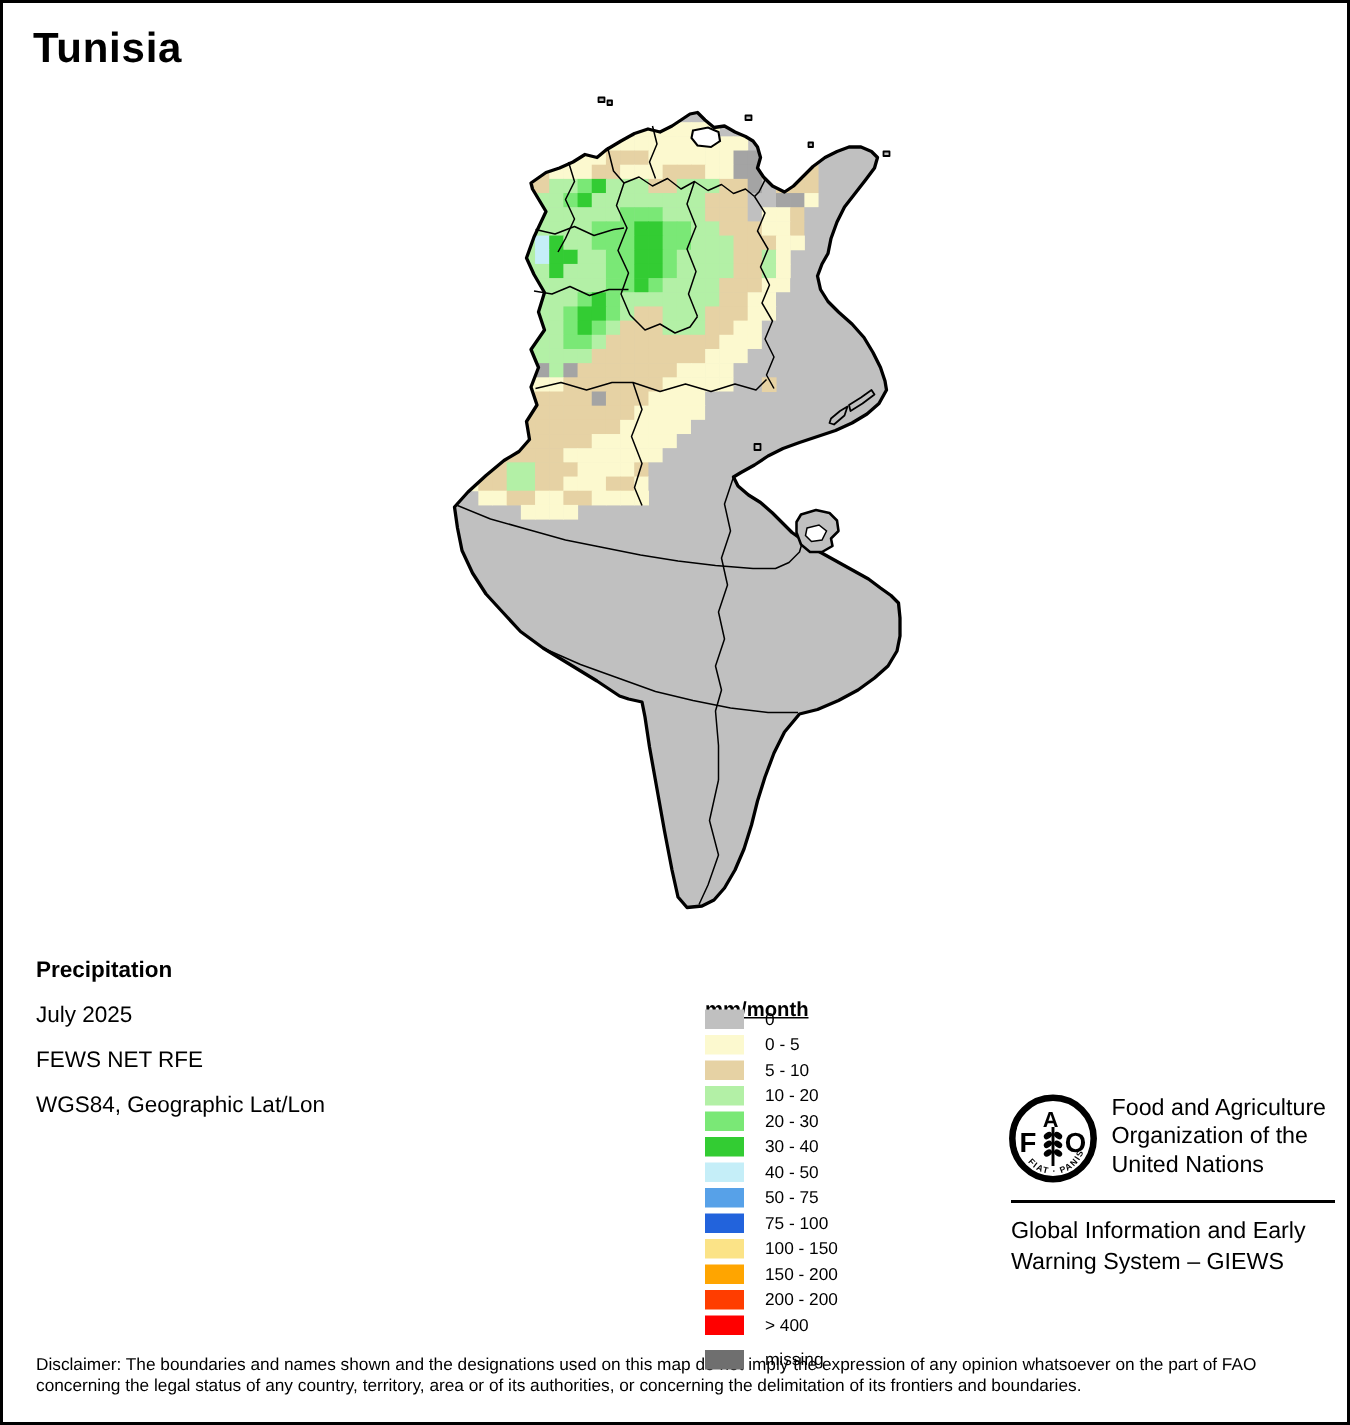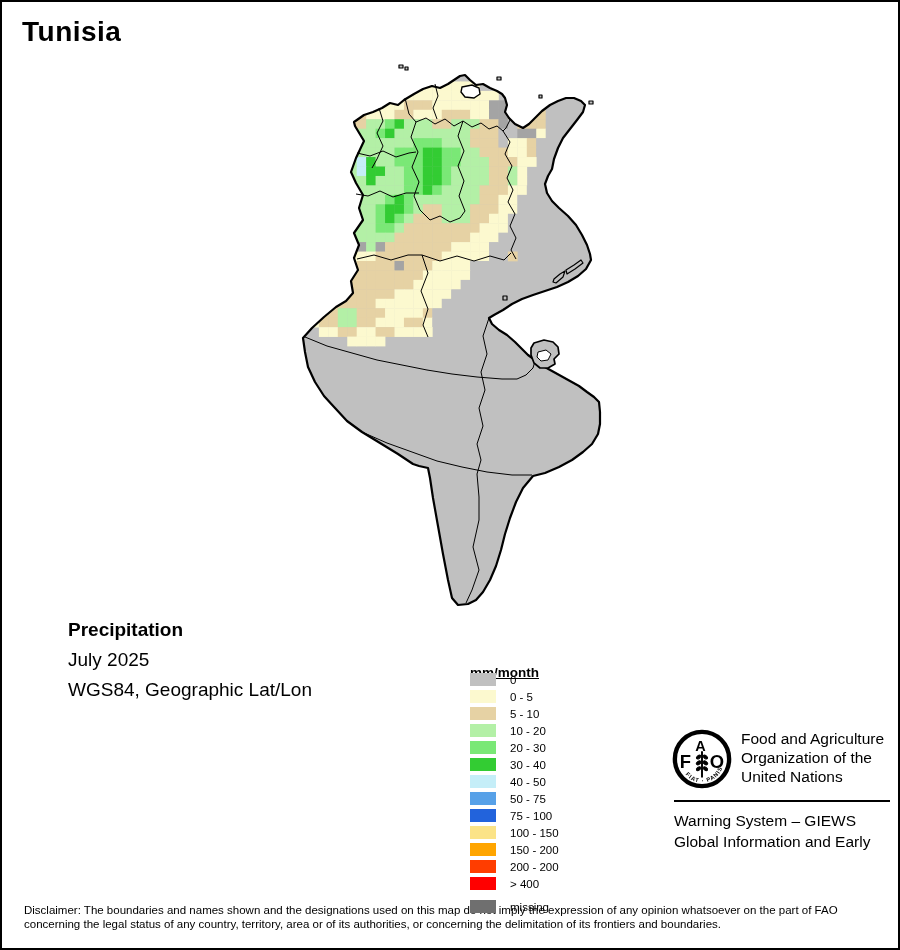--- a/index.html
+++ b/index.html
@@ -1,21 +1,21 @@
 <!DOCTYPE html>
 <html><head>
 <meta charset="utf-8">
 <style>
   html,body{margin:0;padding:0;background:#fff;}
   .page{position:relative;width:900px;height:950px;background:#fff;border:2px solid #000;
         box-sizing:border-box;font-family:"Liberation Sans",sans-serif;overflow:hidden;color:#000;}
   .abs{position:absolute;}
   .map-title{left:20px;top:14px;font-size:28px;font-weight:bold;letter-spacing:.5px;}
   .map-svg{left:280px;top:55px;width:345px;height:570px;}
-  .info-block{left:22px;top:613px;font-size:19px;line-height:30px;margin-left:44px;}
+  .info-block{left:22px;top:630px;font-size:15px;line-height:30px;}
   .info-block .first{font-weight:bold;}
   .legend-title{left:468px;top:649px;font-size:13.5px;font-weight:bold;text-decoration:underline;margin-top:14px;}
   .legend-rows{left:468px;top:669px;}
   .lrow{display:flex;align-items:center;height:17px;}
   .swatch{width:26px;height:13px;margin-right:14px;flex:0 0 26px;}
   .llabel{font-size:11.5px;white-space:nowrap;}
   .legend-missing{left:468px;top:896px;z-index:5;text-align:center;}
   .fao-logo{left:669px;top:726px;width:62px;height:62px;}
   .fao-text{left:739px;top:727px;font-size:15.5px;font-weight:normal;line-height:19px;}
   .fao-rule{left:672px;top:798px;width:216px;height:2px;background:#000;}
@@ -560,20 +560,21 @@
       <polygon points="495,75 499,75 499,78 495,78" fill="#c0c0c0" stroke="#000" stroke-width="1.2" stroke-linejoin="round"></polygon>
       <polygon points="537,93 540,93 540,96 537,96" fill="#c0c0c0" stroke="#000" stroke-width="1.2" stroke-linejoin="round"></polygon>
       <polygon points="587,99 591,99 591,102 587,102" fill="#c0c0c0" stroke="#000" stroke-width="1.2" stroke-linejoin="round"></polygon>
       <polygon points="501,294 505,294 505,298 501,298" fill="#c0c0c0" stroke="#000" stroke-width="1.2" stroke-linejoin="round"></polygon>
       <polygon points="536,350 544,348 549,352 546,358 539,359 535,355" fill="#fff" stroke="#000" stroke-width="1"></polygon>
     </svg>
 
   <div class="abs info-block">
     <div class="first">Precipitation</div>
     <div>July 2025</div>
+    <div>FEWS NET RFE</div>
     <div>WGS84, Geographic Lat/Lon</div>
   </div>
 
   <div class="abs legend-title">mm/month</div>
   <div class="abs legend-rows">
       <div class="lrow">
         <span class="swatch" style="background: rgb(192, 192, 192);"></span>
         <span class="llabel">0</span>
       </div>
       <div class="lrow">
@@ -655,22 +656,22 @@
 
   <div class="abs fao-text">
     <div>Food and Agriculture</div>
     <div>Organization of the</div>
     <div>United Nations</div>
   </div>
 
   <div class="abs fao-rule"></div>
 
   <div class="abs giews-text">
+    <div>Global Information and Early</div>
     <div>Warning System – GIEWS</div>
-    <div>Global Information and Early</div>
   </div>
 
   <div class="abs disclaimer">
     <div>Disclaimer: The boundaries and names shown and the designations used on this map do not imply the expression of any opinion whatsoever on the part of FAO</div>
     <div>concerning the legal status of any country, territory, area or of its authorities, or concerning the delimitation of its frontiers and boundaries.</div>
   </div>
 
 </div>
 
 </body></html>

